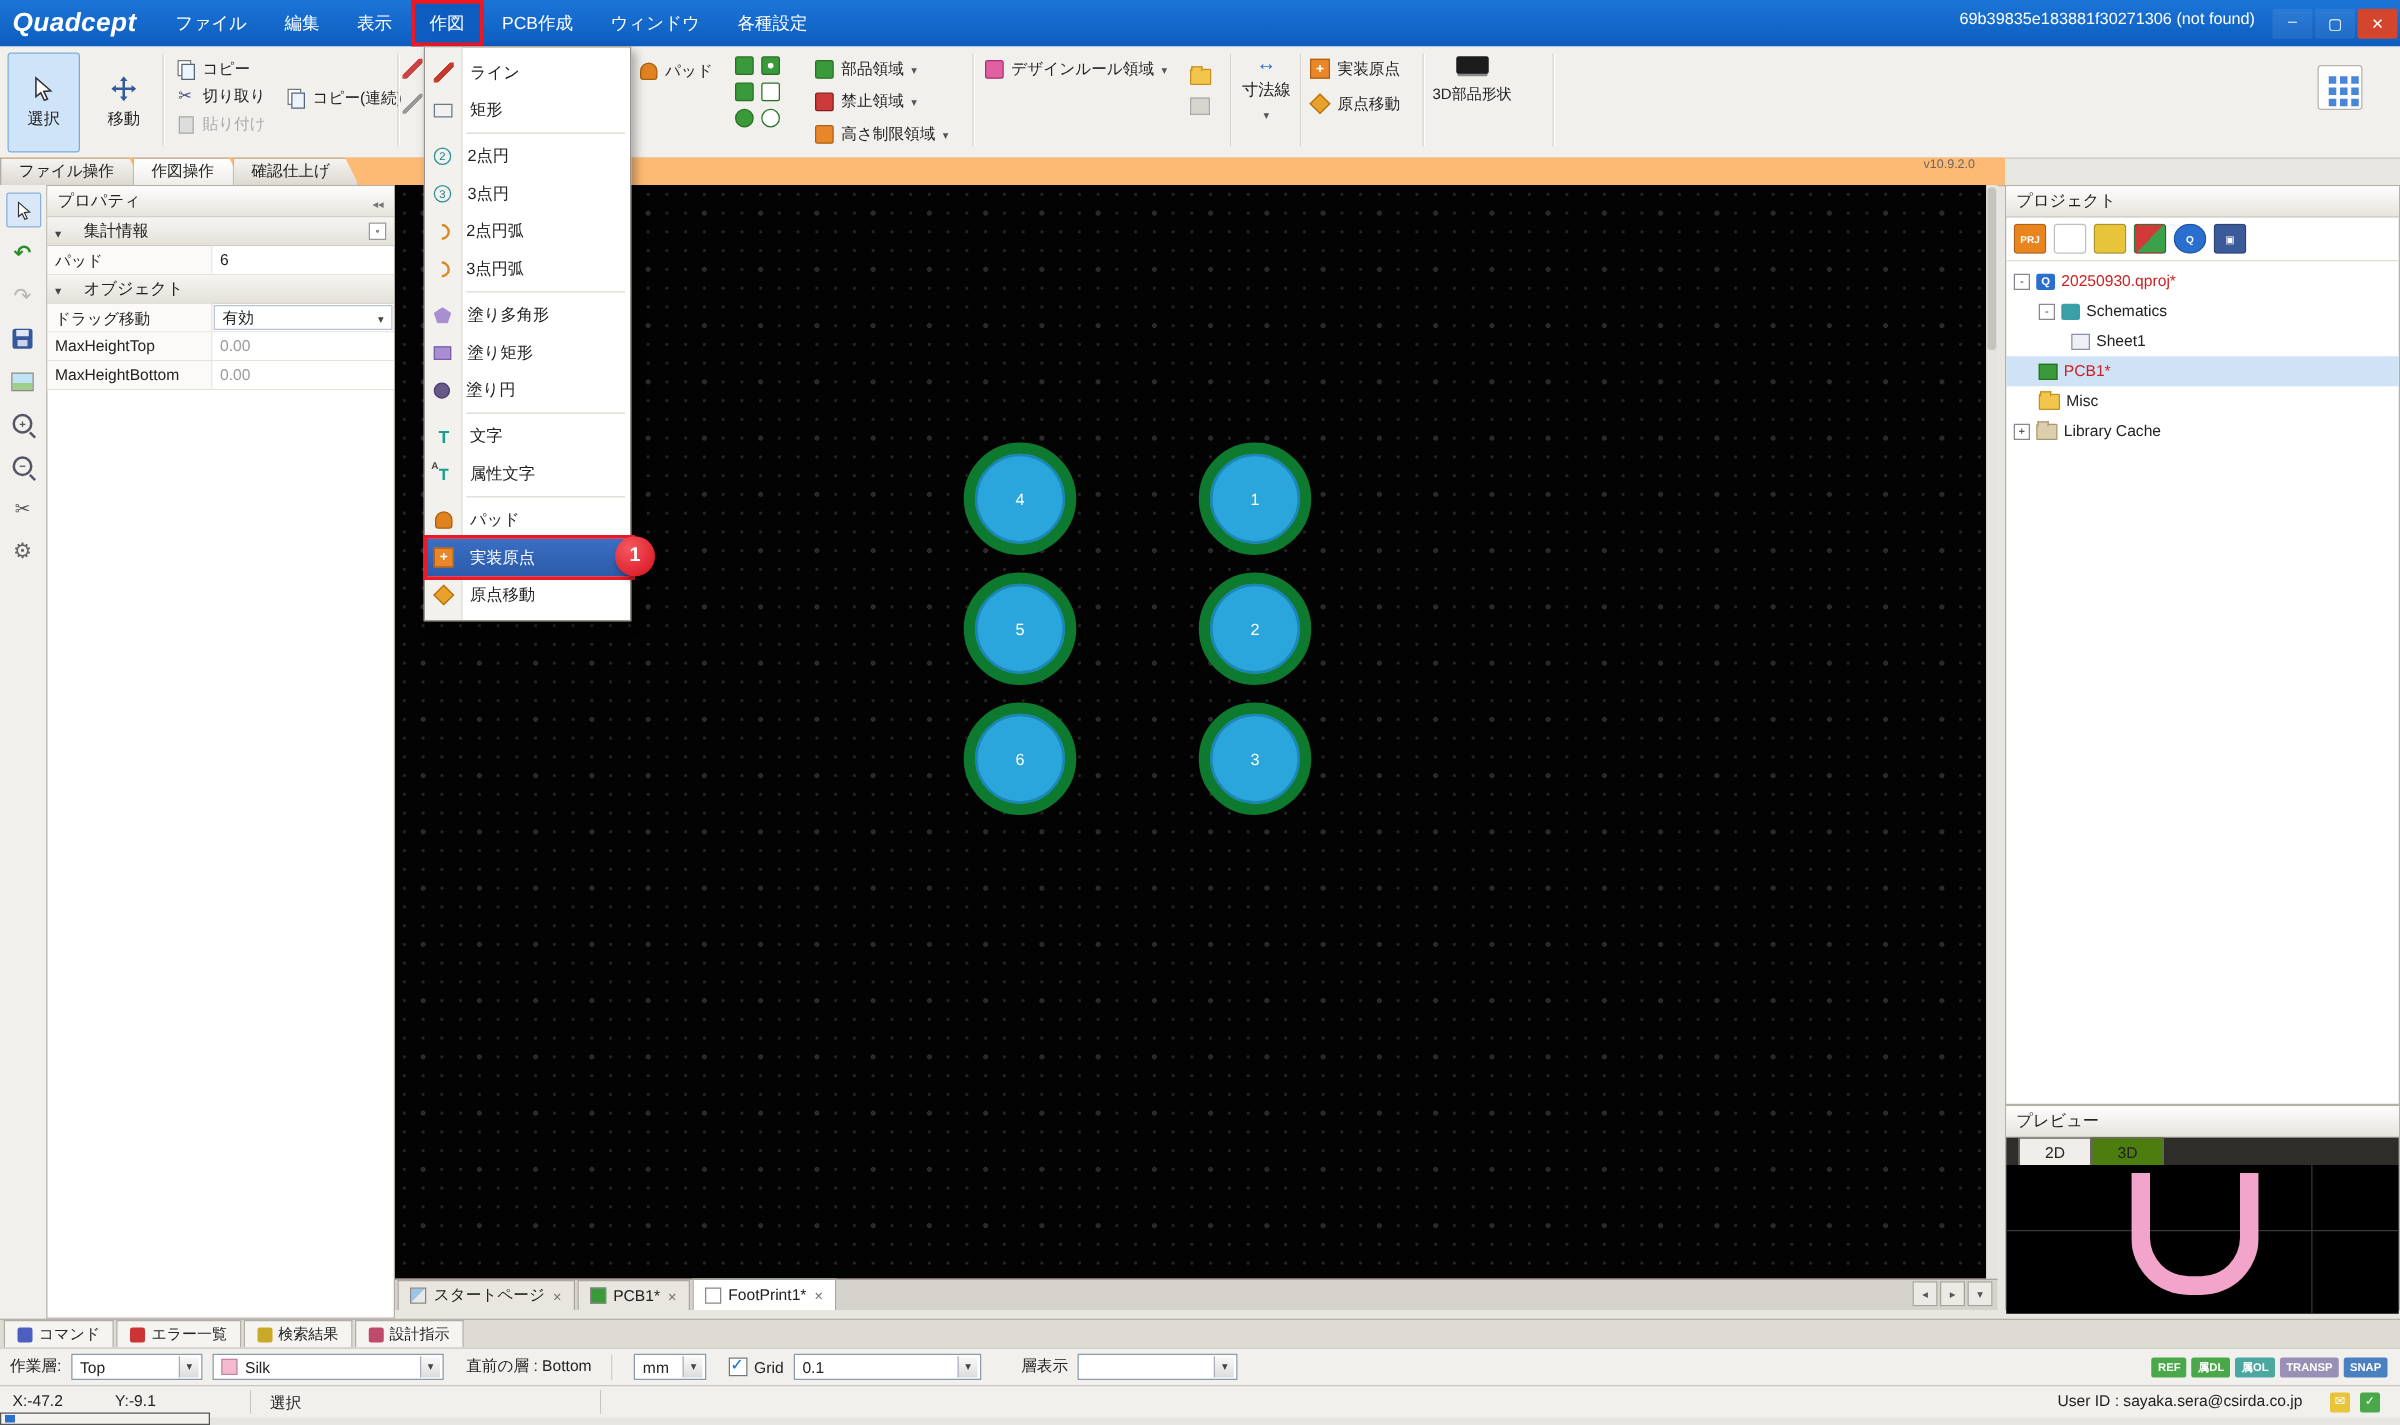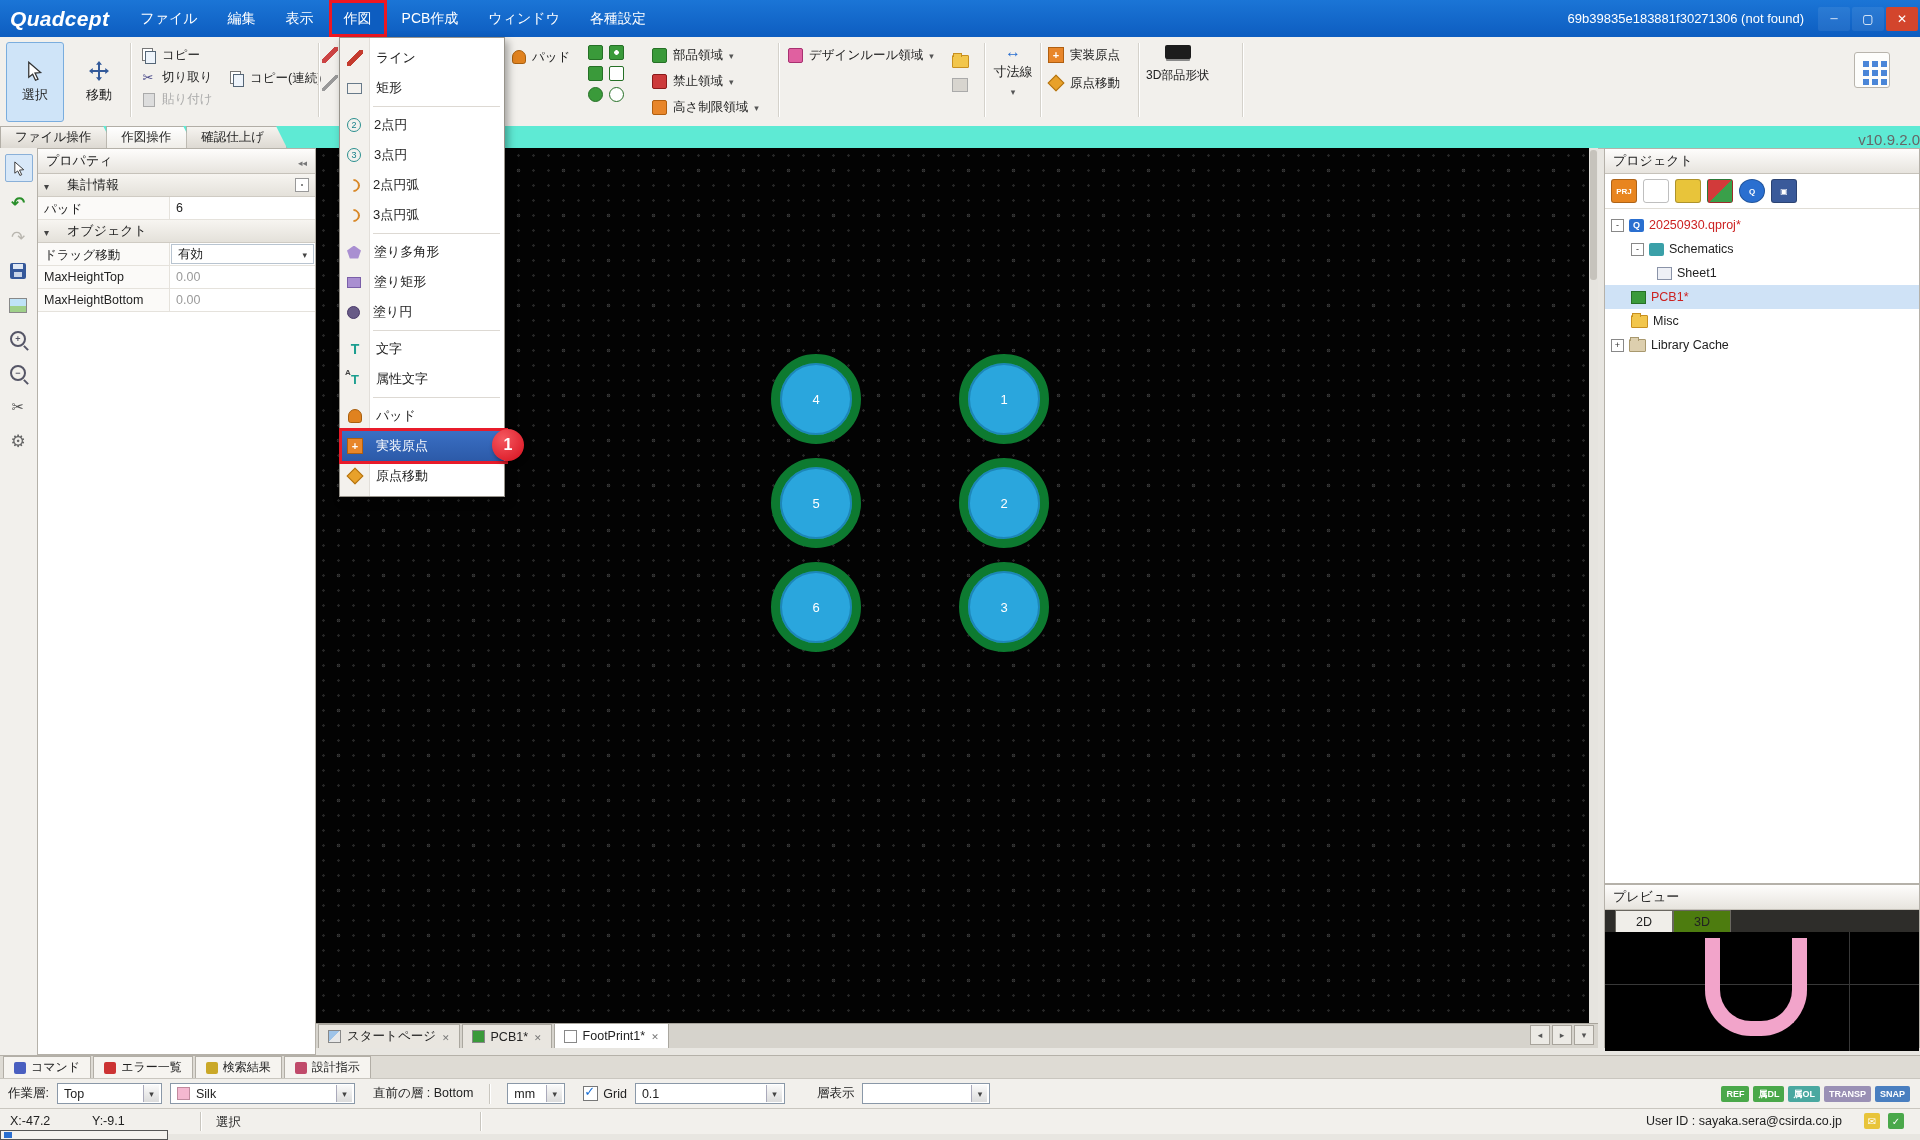--- a/index.html
+++ b/index.html
@@ -5,21 +5,21 @@
   html,body{margin:0;padding:0}
   body{width:1920px;height:1140px;position:relative;overflow:hidden;background:#e8e6e1;
        font-family:"Liberation Sans","DejaVu Sans",sans-serif;font-size:13px;color:#222}
   .abs{position:absolute}
   
   #menubar{position:absolute;left:0;top:0;width:1920px;height:37px;
            background:linear-gradient(#1b75d6,#0d5dc0);color:#fff;display:flex;align-items:center;z-index:30}
   .logo{font-size:21px;font-weight:bold;font-style:italic;padding:0 16px 0 10px;letter-spacing:.3px}
   .menu-item{height:37px;display:flex;align-items:center;padding:0 15px;font-size:14px;box-sizing:border-box;cursor:default}
   .menu-item.flagged{border:3px solid #ee1722;padding:0 12px;background:#0d5dc0}
-  .mb-right{margin-left:auto;display:flex;align-items:center;font-size:13px}
+  .mb-right{margin-left:auto;display:flex;align-items:flex-start;font-size:13px}
   .mb-session{margin-right:14px}
   .winbtn{width:32px;height:24px;display:flex;align-items:center;justify-content:center;margin-right:2px;border-radius:2px;background:rgba(255,255,255,.08)}
   .wb-min::before{content:"─";font-size:10px}
   .wb-max::before{content:"▢";font-size:12px}
   .wb-close{background:#d3452c}
   .wb-close::before{content:"✕";font-size:12px}
   
   #toolbar{position:absolute;left:0;top:37px;width:1920px;height:89px;background:#f2f0ec;border-bottom:1px solid #c9c6bf}
   .tsep{position:absolute;top:6px;width:1px;height:74px;background:#d5d2cb;border-right:1px solid #fff}
   .bigbtn{width:56px;height:78px;display:flex;flex-direction:column;align-items:center;justify-content:center;gap:5px;
@@ -47,25 +47,25 @@
             display:inline-flex;align-items:center;justify-content:center}
   .ic-mount::before{content:"+"}
   .ic-diamond{width:10px;height:10px;background:#e8a12a;border:1px solid #b07010;transform:rotate(45deg);margin:2px}
   .ic-pad{width:12px;height:12px;background:#e0821f;border:1px solid #a85f0e;border-radius:50% 50% 20% 20%}
   .ic-dim::before{content:"↔";color:#2a6fd0;font-weight:bold;font-size:16px}
   .ic-chip{width:26px;height:14px;background:#1c1c1c;border-radius:2px;box-shadow:0 3px 0 -1px #8a8a8a;position:relative}
   .ggridbtn{width:34px;height:34px;border:1px solid #b8b4ac;border-radius:3px;background:#fdfdfb;display:flex;align-items:center;justify-content:center}
   .ggrid{width:6px;height:6px;background:#4a86d8;margin:-12px 0 0 -12px;
          box-shadow:9px 0 #4a86d8,18px 0 #4a86d8,0 9px #4a86d8,9px 9px #4a86d8,18px 9px #4a86d8,0 18px #4a86d8,9px 18px #4a86d8,18px 18px #4a86d8}
   
-  #ribbonTabs{position:absolute;left:0;top:126px;width:1920px;height:22px;background:#5eead4;border-bottom:1px solid #bab6ae;display:flex;align-items:flex-end}
+  #ribbonTabs{position:absolute;left:0;top:126px;width:1604px;height:22px;background:#fdba74;border-bottom:1px solid #bab6ae;display:flex;align-items:flex-start}
   .rtab{height:21px;display:flex;align-items:center;padding:0 22px 0 14px;font-size:12.5px;background:linear-gradient(#f6f4f0,#ddd9d2);
         border:1px solid #b2aea6;border-bottom:none;clip-path:polygon(0 0,calc(100% - 11px) 0,100% 100%,0 100%);margin-right:-8px}
   .rtab.active{background:linear-gradient(#fff,#efede8)}
-  .version{margin-left:auto;font-size:15px;color:#666;padding-right:0}
+  .version{margin-left:auto;font-size:10px;color:#666;padding-right:24px}
   
   #leftStrip{position:absolute;left:0;top:148px;width:37px;height:907px;background:#f2f0ec;border-right:1px solid #c9c6bf}
   .lsic{position:absolute;left:5px;width:26px;height:26px;display:flex;align-items:center;justify-content:center}
   .lsic.pressed{background:#d8e8f8;border:1px solid #8ab0d8;border-radius:2px}
   .ls-undo::before{content:"↶";color:#2a8f2a;font-size:17px;font-weight:bold}
   .ls-redo::before{content:"↷";color:#b9b6af;font-size:17px}
   .ls-save{background:linear-gradient(#35589a,#35589a);width:16px;height:16px;border-radius:2px;position:relative}
   .ls-save::before{content:"";position:absolute;left:3px;top:1px;width:10px;height:5px;background:#dfe8f5}
   .ls-save::after{content:"";position:absolute;left:4px;bottom:2px;width:8px;height:5px;background:#c8d4e8}
   .ls-img{width:16px;height:13px;background:linear-gradient(#bfe3f7 55%,#9fd089 55%);border:1px solid #888}

